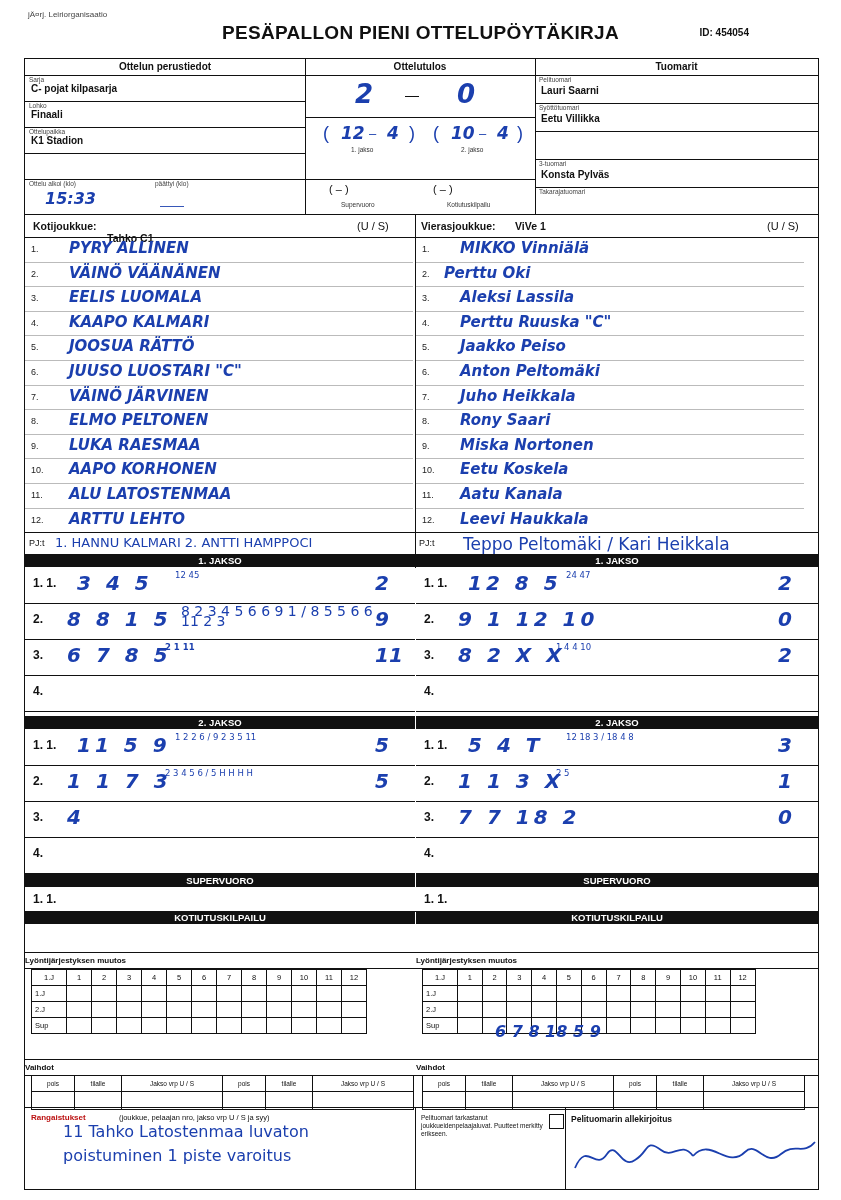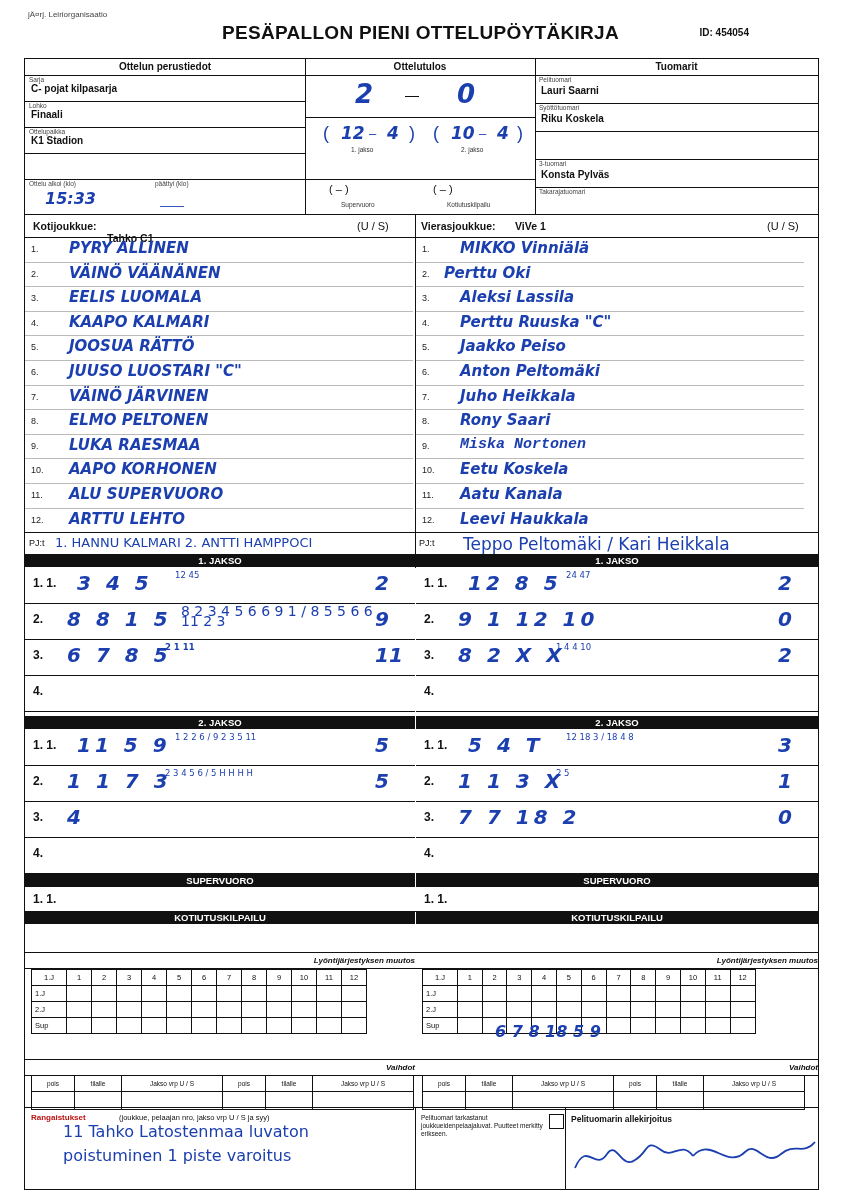--- a/index.html
+++ b/index.html
@@ -31,21 +31,21 @@
   
   .teamhdr{position:absolute;font-size:10.5px;font-weight:bold;}
   .pnum{position:absolute;font-size:9px;color:#222;}
   .pname{position:absolute;font-size:15px;}
 
   
   .banner{position:absolute;background:#111;color:#fff;font-size:9.5px;font-weight:bold;text-align:center;line-height:13px;height:13px;}
 
   .rowlabel{position:absolute;font-size:12px;font-weight:bold;}
 
-  .sectlbl{position:absolute;font-size:8px;font-weight:bold;text-align:right;font-style:italic;}
+  .sectlbl{position:absolute;font-size:8px;font-weight:bold;text-align:left;}
 
   .pen{position:absolute;font-size:8px;font-weight:bold;}
   table.grid{border-collapse:collapse;position:absolute;}
   table.grid td{border:1px solid #111;font-size:7.5px;text-align:center;height:13px;}
 </style>
 </head>
 <body>
 
 <div class="sheet">
 
@@ -118,21 +118,21 @@
       <span class="tiny" style="position:absolute;left:140px;top:20px;">Kotiutuskilpailu</span>
     </div>
 
     <div class="cellbox" style="left:510px;top:16px;width:283px;height:28px;border-top:none;">
       <span class="fieldlbl">Pelituomari</span>
       <span class="fieldval" style="top:10px;">Lauri Saarni</span>
     </div>
     <div class="hline" style="left:510px;top:44px;width:283px;"></div>
     <div class="cellbox" style="left:510px;top:44px;width:283px;height:28px;border-top:none;">
       <span class="fieldlbl">Syöttötuomari</span>
-      <span class="fieldval" style="top:10px;">Riku Koskela</span>
+      <span class="fieldval" style="top:10px;">Eetu Villikka</span>
     </div>
     <div class="hline" style="left:510px;top:72px;width:283px;"></div>
     <div class="hline" style="left:510px;top:100px;width:283px;"></div>
     <div class="cellbox" style="left:510px;top:100px;width:283px;height:28px;border-top:none;">
       <span class="fieldlbl">3-tuomari</span>
       <span class="fieldval" style="top:10px;">Konsta Pylväs</span>
     </div>
     <div class="hline" style="left:510px;top:128px;width:283px;"></div>
     <div class="cellbox" style="left:510px;top:128px;width:283px;height:27px;border-top:none;">
       <span class="fieldlbl">Takarajatuomari</span>
@@ -187,21 +187,21 @@
         <div style="position: absolute; left: 0px; top: 374.8px; width: 388px; height: 24.6px; border-bottom: 1px solid rgb(187, 187, 187);">
           <span class="pnum" style="position: absolute; left: 6px; top: 7px;">9.</span>
           <span class="pname hw" style="position: absolute; left: 44px; top: 2px;">LUKA RAESMAA</span>
         </div>
         <div style="position: absolute; left: 0px; top: 399.4px; width: 388px; height: 24.6px; border-bottom: 1px solid rgb(187, 187, 187);">
           <span class="pnum" style="position: absolute; left: 6px; top: 7px;">10.</span>
           <span class="pname hw" style="position: absolute; left: 44px; top: 2px;">AAPO KORHONEN</span>
         </div>
         <div style="position: absolute; left: 0px; top: 424px; width: 388px; height: 24.6px; border-bottom: 1px solid rgb(187, 187, 187);">
           <span class="pnum" style="position: absolute; left: 6px; top: 7px;">11.</span>
-          <span class="pname hw" style="position: absolute; left: 44px; top: 2px;">ALU SUPERVUORO</span>
+          <span class="pname hw" style="position: absolute; left: 44px; top: 2px;">ALU LATOSTENMAA</span>
         </div>
         <div style="position: absolute; left: 0px; top: 448.6px; width: 388px; height: 24.6px; border-bottom: 1px solid rgb(187, 187, 187);">
           <span class="pnum" style="position: absolute; left: 6px; top: 7px;">12.</span>
           <span class="pname hw" style="position: absolute; left: 44px; top: 2px;">ARTTU LEHTO</span>
         </div>
       </div>
     <div id="away-list">
         <div style="position: absolute; left: 391px; top: 178px; width: 388px; height: 24.6px; border-bottom: 1px solid rgb(187, 187, 187);">
           <span class="pnum" style="position: absolute; left: 6px; top: 7px;">1.</span>
           <span class="pname hw" style="position: absolute; left: 44px; top: 2px;">MIKKO   Vinniälä</span>
@@ -229,21 +229,21 @@
         <div style="position: absolute; left: 391px; top: 325.6px; width: 388px; height: 24.6px; border-bottom: 1px solid rgb(187, 187, 187);">
           <span class="pnum" style="position: absolute; left: 6px; top: 7px;">7.</span>
           <span class="pname hw" style="position: absolute; left: 44px; top: 2px;">Juho  Heikkala</span>
         </div>
         <div style="position: absolute; left: 391px; top: 350.2px; width: 388px; height: 24.6px; border-bottom: 1px solid rgb(187, 187, 187);">
           <span class="pnum" style="position: absolute; left: 6px; top: 7px;">8.</span>
           <span class="pname hw" style="position: absolute; left: 44px; top: 2px;">Rony   Saari</span>
         </div>
         <div style="position: absolute; left: 391px; top: 374.8px; width: 388px; height: 24.6px; border-bottom: 1px solid rgb(187, 187, 187);">
           <span class="pnum" style="position: absolute; left: 6px; top: 7px;">9.</span>
-          <span class="pname hw" style="position: absolute; left: 44px; top: 2px; font-family: Liberation Mono, monospace;">Miska  Nortonen</span>
+          <span class="pname hw" style="position: absolute; left: 44px; top: 2px;">Miska  Nortonen</span>
         </div>
         <div style="position: absolute; left: 391px; top: 399.4px; width: 388px; height: 24.6px; border-bottom: 1px solid rgb(187, 187, 187);">
           <span class="pnum" style="position: absolute; left: 6px; top: 7px;">10.</span>
           <span class="pname hw" style="position: absolute; left: 44px; top: 2px;">Eetu   Koskela</span>
         </div>
         <div style="position: absolute; left: 391px; top: 424px; width: 388px; height: 24.6px; border-bottom: 1px solid rgb(187, 187, 187);">
           <span class="pnum" style="position: absolute; left: 6px; top: 7px;">11.</span>
           <span class="pname hw" style="position: absolute; left: 44px; top: 2px;">Aatu   Kanala</span>
         </div>
         <div style="position: absolute; left: 391px; top: 448.6px; width: 388px; height: 24.6px; border-bottom: 1px solid rgb(187, 187, 187);">

